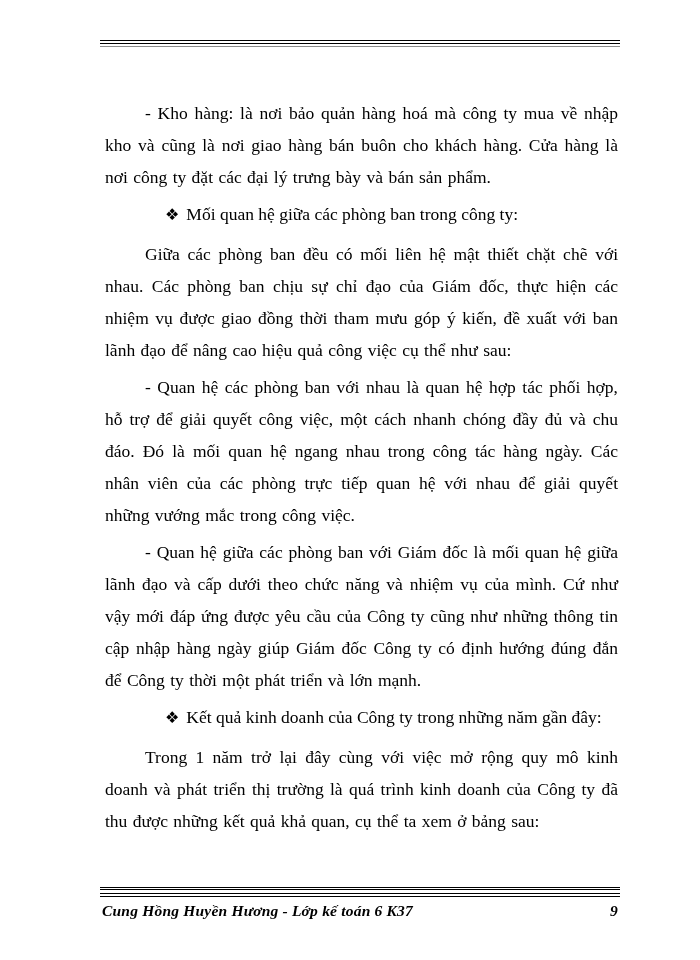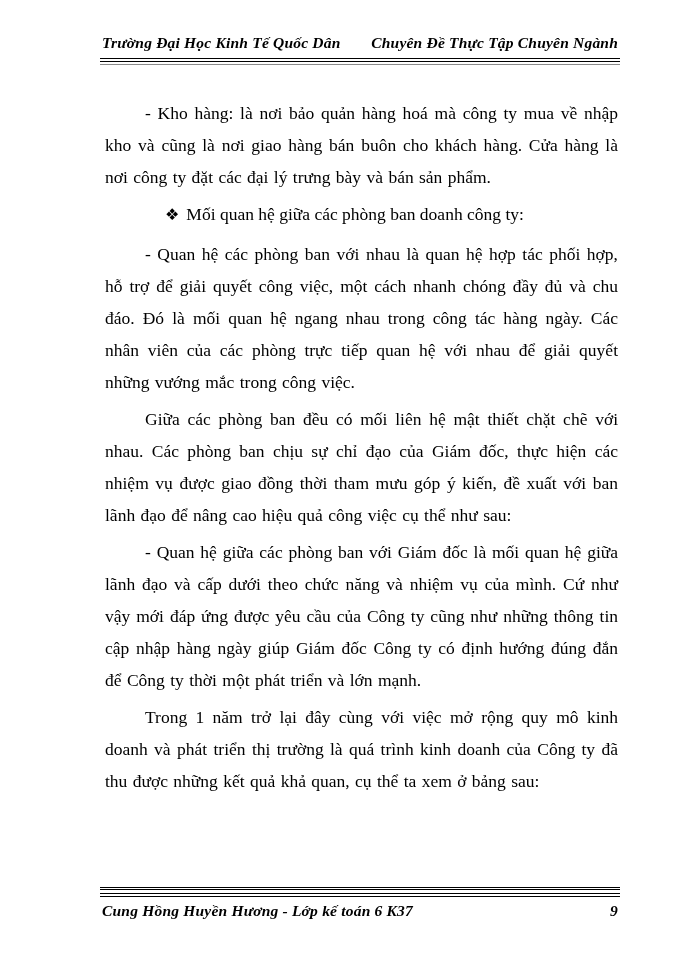--- a/index.html
+++ b/index.html
@@ -104,34 +104,31 @@
     font-weight: bold;
     font-style: italic;
   }
 </style>
 </head>
 <body>
 
 <div class="page">
 
   <div class="header">
-    <div class="header-text">
-      <span>Trường Đại Học Kinh Tế Quốc Dân</span>
-      <span>Chuyên Đề Thực Tập Chuyên Ngành</span>
-    </div>
     <div class="header-rule-thick"></div>
     <div class="header-rule-thin"></div>
   </div>
 
   <div class="content">
       <p class="para">- Kho hàng: là nơi bảo quản hàng hoá mà công ty mua về nhập kho và cũng là nơi giao hàng bán buôn cho khách hàng. Cửa hàng là nơi công ty đặt các đại lý trưng bày và bán sản phẩm.</p>
-      <p class="bullet"><span class="marker">❖</span><span>Mối quan hệ giữa các phòng ban doanh công ty:</span></p>
+      <p class="bullet"><span class="marker">❖</span><span>Mối quan hệ giữa các phòng ban trong công ty:</span></p>
+      <p class="para">Giữa các phòng ban đều có mối liên hệ mật thiết chặt chẽ với nhau. Các phòng ban chịu sự chỉ đạo của Giám đốc, thực hiện các nhiệm vụ được giao đồng thời tham mưu góp ý kiến, đề xuất với ban lãnh đạo để nâng cao hiệu quả công việc cụ thể như sau:</p>
       <p class="para">- Quan hệ các phòng ban với nhau là quan hệ hợp tác phối hợp, hỗ trợ để giải quyết công việc, một cách nhanh chóng đầy đủ và chu đáo. Đó là mối quan hệ ngang nhau trong công tác hàng ngày. Các nhân viên của các phòng trực tiếp quan hệ với nhau để giải quyết những vướng mắc trong công việc.</p>
-      <p class="para">Giữa các phòng ban đều có mối liên hệ mật thiết chặt chẽ với nhau. Các phòng ban chịu sự chỉ đạo của Giám đốc, thực hiện các nhiệm vụ được giao đồng thời tham mưu góp ý kiến, đề xuất với ban lãnh đạo để nâng cao hiệu quả công việc cụ thể như sau:</p>
       <p class="para">- Quan hệ giữa các phòng ban với Giám đốc là mối quan hệ giữa lãnh đạo và cấp dưới theo chức năng và nhiệm vụ của mình. Cứ như vậy mới đáp ứng được yêu cầu của Công ty cũng như những thông tin cập nhập hàng ngày giúp Giám đốc Công ty có định hướng đúng đắn để Công ty thời một phát triển và lớn mạnh.</p>
+      <p class="bullet"><span class="marker">❖</span><span>Kết quả kinh doanh của Công ty trong những năm gần đây:</span></p>
       <p class="para">Trong 1 năm trở lại đây cùng với việc mở rộng quy mô kinh doanh và phát triển thị trường là quá trình kinh doanh của Công ty đã thu được những kết quả khả quan, cụ thể ta xem ở bảng sau:</p>
     </div>
 
   <div class="footer">
     <div class="footer-rule-thin"></div>
     <div class="footer-rule-thick"></div>
     <div class="footer-text">
       <span>Cung Hồng Huyền Hương - Lớp kế toán 6 K37</span>
       <span class="page-number">9</span>
     </div>

